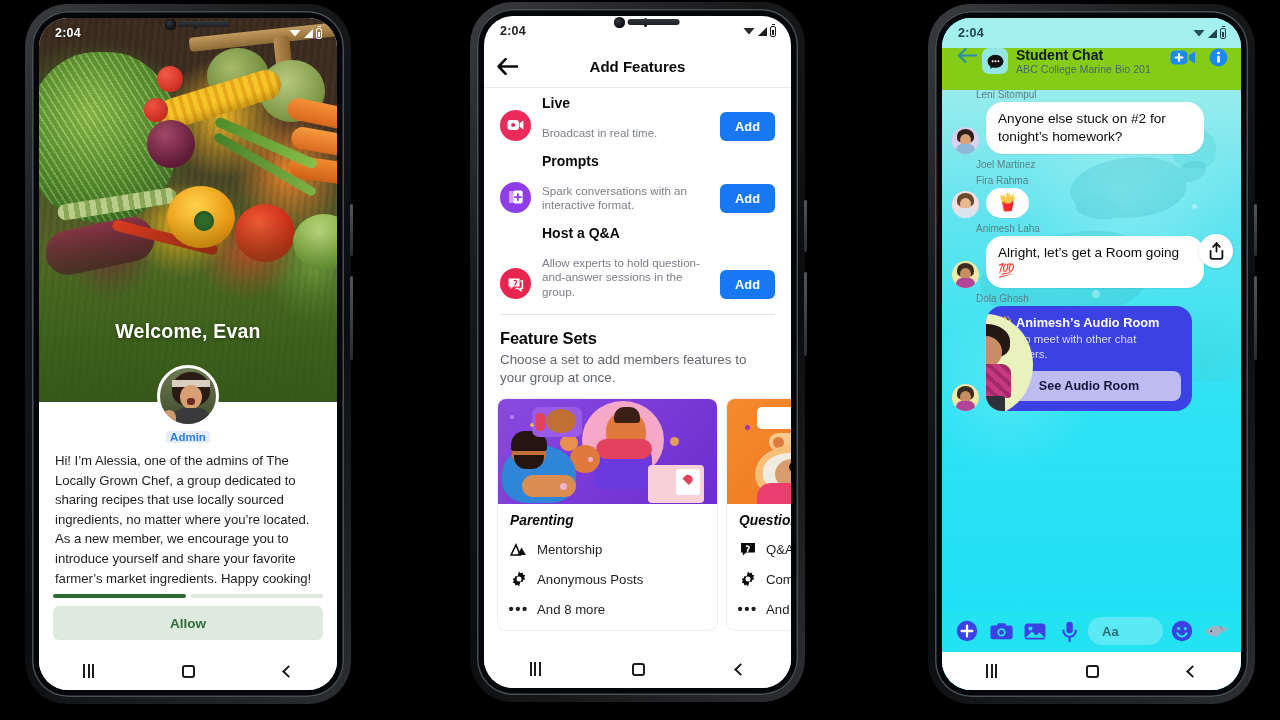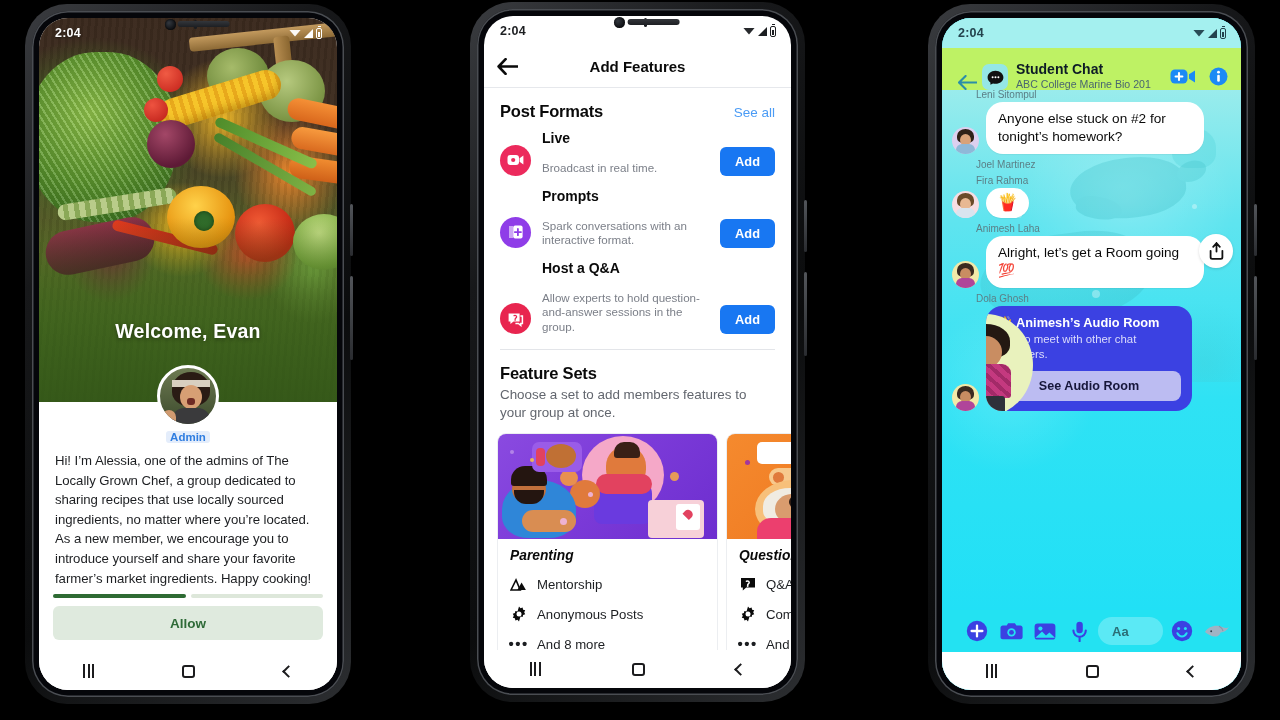--- a/index.html
+++ b/index.html
@@ -240,21 +240,21 @@
   .p2-feat { display: flex; align-items: center; gap: 10px; font-size: 13.2px; color: #1c1e21; height: 30px; }
   .p2-feat .fi { width: 17px; display: flex; align-items: center; justify-content: center; flex: 0 0 17px; }
   .p2-dots { letter-spacing: 1.5px; font-weight: bold; font-size: 15px; line-height: 8px; }
 
   
   #phone3 { left: 928px; top: 4px; width: 327px; height: 700px; }
   #phone3 .statusbar { color: #23434d; }
   .p3-screen { position: absolute; inset: 0; background: #23e2f2; overflow: hidden; }
   .p3-header {
     position: absolute; top: 30px; left: 0; right: 0; height: 42px;
-    background: #bef264; display: flex; align-items: flex-end; padding: 0 10px; z-index: 20;
+    background: #84cc16; display: flex; align-items: flex-start; padding: 0 10px; z-index: 20;
   }
   .p3-back { width: 30px; display: flex; align-items: center; justify-content: center; cursor: pointer; }
   .p3-chatico {
     width: 26px; height: 26px; border-radius: 7px; background: #95e7e6;
     display: flex; align-items: center; justify-content: center; margin-right: 8px;
   }
   .p3-htxt { flex: 1; line-height: 1.08; }
   .p3-hname { font-size: 14px; font-weight: bold; color: #0d1b26; }
   .p3-hsub { font-size: 10.6px; color: #4a6670; margin-top: 1px; }
   .p3-hact { display: flex; align-items: center; gap: 13px; padding-right: 3px; }
@@ -328,21 +328,21 @@
     margin: 9px 0 0; width: 100%; background: #bcbcf2; border: none; border-radius: 8px;
     padding: 8px 0; font-size: 12.6px; font-weight: bold; color: #16163a;
     font-family: "Liberation Sans", sans-serif; cursor: pointer;
   }
   .p3-share {
     position: absolute; right: 8px; top: 150px; width: 34px; height: 34px; border-radius: 50%;
     background: #fff; display: flex; align-items: center; justify-content: center; z-index: 15;
     box-shadow: 0 1px 3px rgba(0,0,0,.15);
   }
   .p3-compose {
-    position: absolute; left: 10px; right: 0; bottom: 38px; height: 42px;
+    position: absolute; left: 0; right: 0; bottom: 38px; height: 42px;
     background: #23e2f2; display: flex; align-items: center; gap: 0; padding: 0 8px; z-index: 20;
   }
   .p3-cic { width: 34px; display: flex; align-items: center; justify-content: center; cursor: pointer; }
   .p3-cinput {
     flex: 1; height: 28px; border-radius: 16px; background: rgba(255,255,255,.26);
     display: flex; align-items: center; padding: 0 14px; margin: 0 2px;
     font-size: 13px; color: #2b6e76; font-weight: bold;
   }
 </style>
 </head>
@@ -450,24 +450,20 @@
           <span class="p2-back">
             <svg width="21" height="17" viewBox="0 0 21 17">
                 <path d="M8.6 1.2 1.6 8.5l7 7.3M1.6 8.5H20.5" stroke="#0a0a0a" stroke-width="2.6" fill="none" stroke-linecap="round" stroke-linejoin="round"></path>
               </svg>
           </span>
           <span class="p2-title">Add Features</span>
         </div>
 
         <div class="p2-body">
 
-          <div class="p2-secrow">
-            <span class="p2-sectitle">Post Formats</span>
-            <span class="p2-seeall">See all</span>
-          </div>
 
           <div class="p2-item">
             <span class="p2-ico live">
               <svg width="17" height="12" viewBox="0 0 17 12">
                   <rect x="0.5" y="1" width="11.5" height="10" rx="3" fill="#fff"></rect>
                   <path d="M12.6 4.3 16.4 1.6v8.8l-3.8-2.7z" fill="#fff"></path>
                   <circle cx="6.2" cy="6" r="2.1" fill="#ec2a5c"></circle>
                 </svg>
             </span>
             <span class="p2-itxt">

